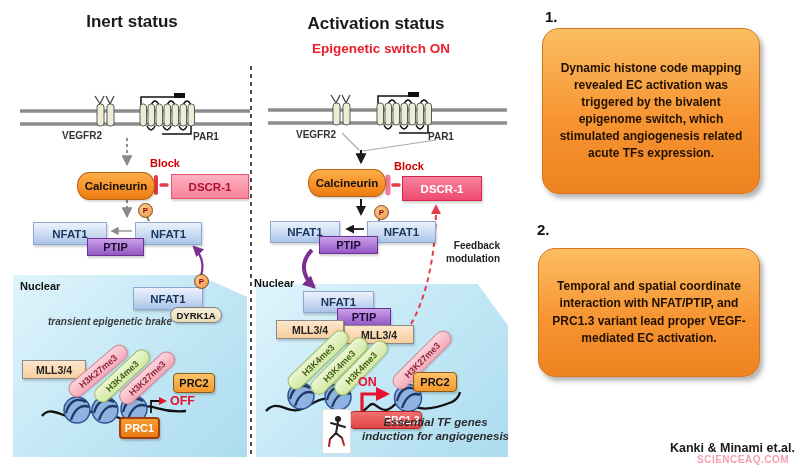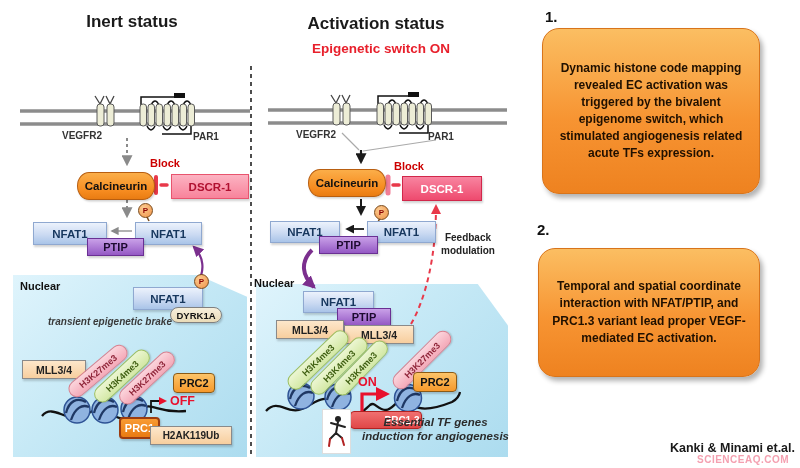--- a/index.html
+++ b/index.html
@@ -203,39 +203,38 @@
   <div class="cap peach" style="left:22px;top:360px;width:62px;height:17px;">MLL3/4</div>
 
   <div class="tail pinkt" style="left:98px;top:371px;width:70px;--a:-40deg;">H3K27me3</div>
   <div class="tail greent" style="left:122px;top:376px;width:68px;--a:-43deg;">H3K4me3</div>
   <div class="tail pinkt" style="left:147px;top:378px;width:68px;--a:-43deg;">H3K27me3</div>
 
   <div class="cap orect" style="left:173px;top:373px;width:40px;height:18px;">PRC2</div>
   <div class="lbl" style="left:170px;top:394px;font-size:12.5px;color:#E8112D;z-index:3;">OFF</div>
   <div class="cap" style="left:119px;top:417px;width:37px;height:18px;font-size:11px;border-radius:4px;
               background:linear-gradient(#F89B33,#E97B12);border:2px solid #9C3C10;color:#fff;">PRC1</div>
-  <div class="cap peach" style="left:150px;top:426px;width:80px;height:17px;font-size:10px;">H2AK119Ub</div>
 
   <div class="lbl" style="left:301px;top:14px;width:150px;text-align:center;font-size:17px;color:#1a1a1a;">Activation status</div>
   <div class="lbl" style="left:301px;top:41px;width:160px;text-align:center;font-size:13.5px;color:#E8202C;">Epigenetic switch ON</div>
 
   <div class="lbl" style="left:296px;top:129px;font-size:10px;color:#333;">VEGFR2</div>
   <div class="lbl" style="left:428px;top:131px;font-size:10px;color:#333;">PAR1</div>
 
   <div class="cap orange-cyl" style="left:308px;top:169px;width:76px;height:26px;">Calcineurin</div>
   <div class="lbl" style="left:394px;top:160px;font-size:11px;color:#CC0000;">Block</div>
   <div class="cap" style="left:402px;top:176px;width:78px;height:23px;font-size:11.5px;
               background:linear-gradient(#F884A0,#EE4A6E);border:1.3px solid #D1274A;color:#fff;">DSCR-1</div>
 
   <div class="cap blue" style="left:270px;top:221px;width:68px;height:20px;">NFAT1</div>
   <div class="cap blue" style="left:367px;top:221px;width:67px;height:20px;">NFAT1</div>
   <div class="cap ptipc" style="left:319px;top:236px;width:57px;height:16px;">PTIP</div>
   <div class="pcirc" style="left:374px;top:205px;">P</div>
 
-  <div class="abs" style="left:436px;top:232px;width:64px;text-align:center;font-weight:bold;font-size:10px;
+  <div class="abs" style="left:436px;top:240px;width:64px;text-align:right;font-weight:bold;font-size:10px;
               color:#222;line-height:1.25;z-index:3;">
     <div>Feedback</div>
     <div>modulation</div>
   </div>
 
   <div class="lbl" style="left:254px;top:277px;font-size:11px;z-index:3;">Nuclear</div>
   <div class="cap blue" style="left:303px;top:291px;width:69px;height:20px;">NFAT1</div>
   <div class="cap ptipc" style="left:337px;top:308px;width:52px;height:16px;">PTIP</div>
   <div class="cap peach" style="left:276px;top:320px;width:66px;height:17px;">MLL3/4</div>
   <div class="cap peach" style="left:344px;top:325px;width:68px;height:17px;">MLL3/4</div>

